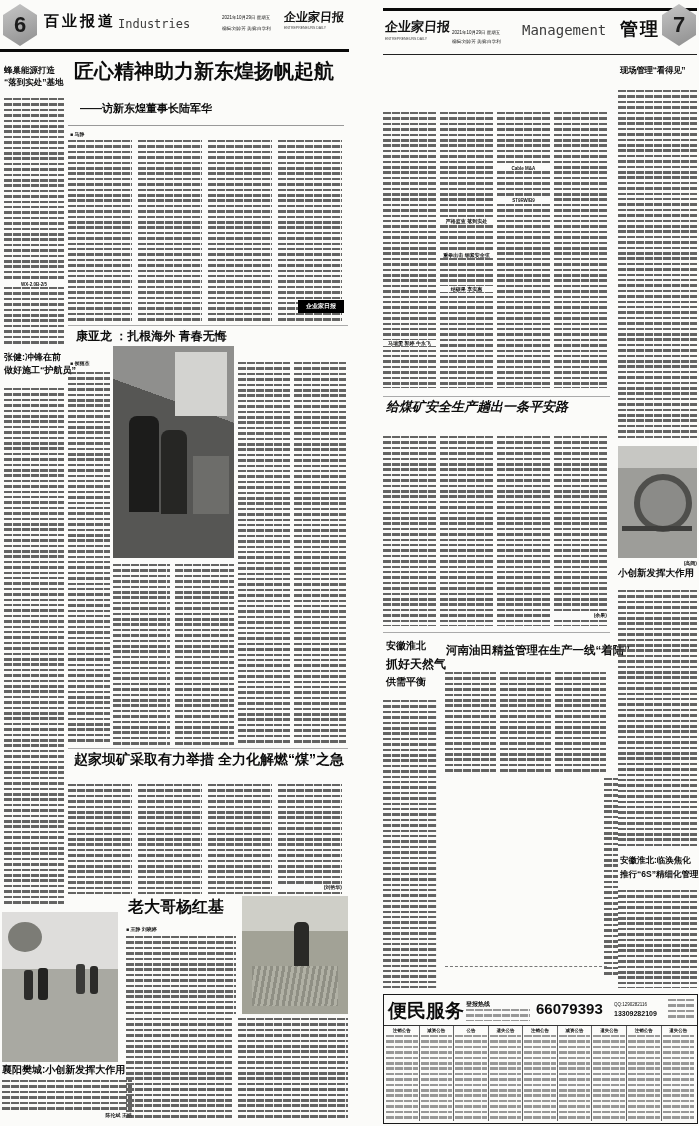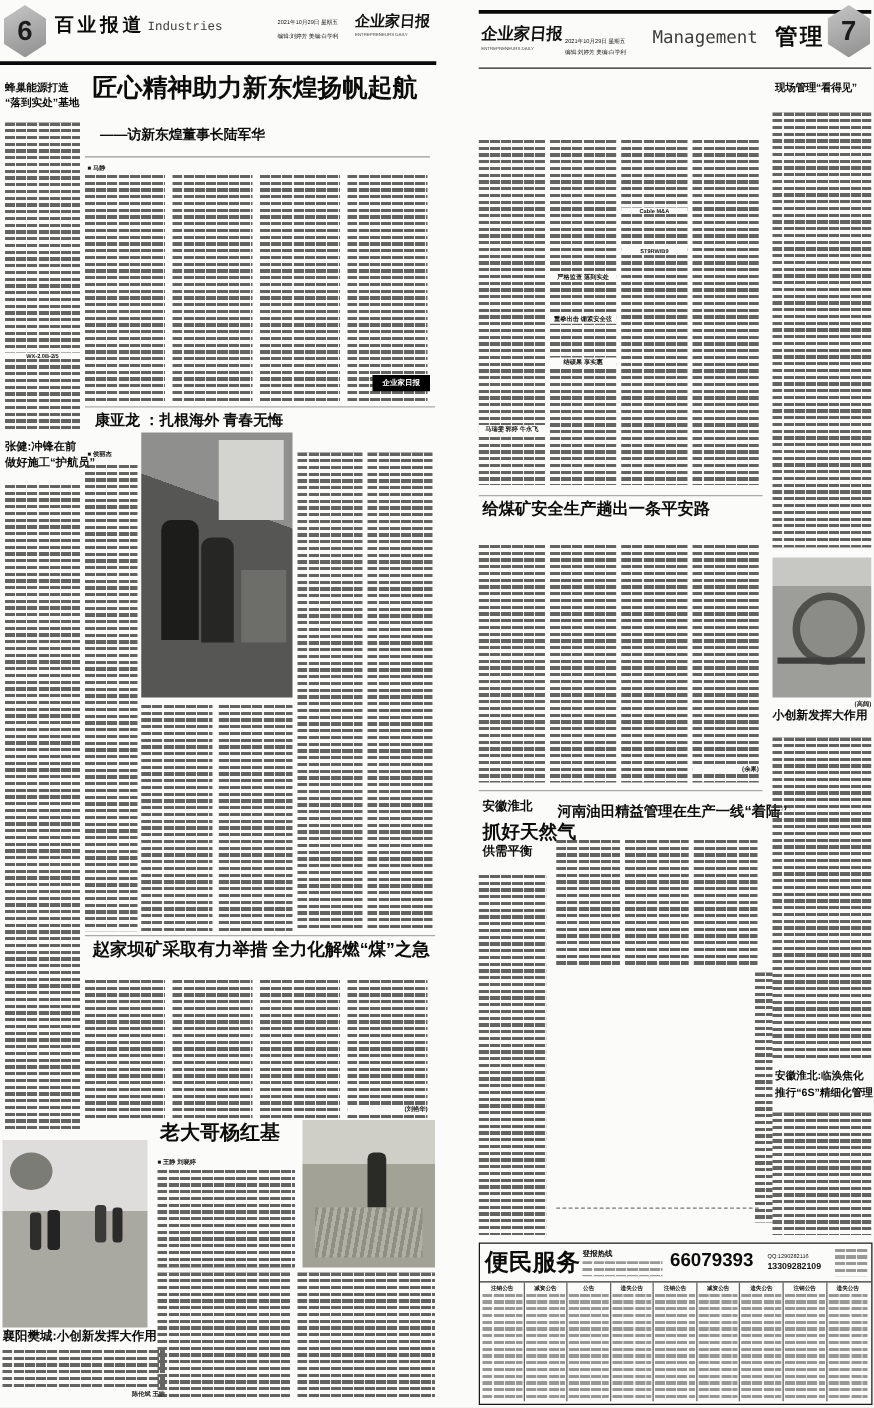--- a/index.html
+++ b/index.html
@@ -32,21 +32,21 @@
   .adhead{font-size:4.5px;font-weight:bold;text-align:center;margin-bottom:1.5px;white-space:nowrap;}
   .svcbox{position:absolute;border:1.5px solid #1a1a1a;background:#fbfbf9;}
 </style>
 </head>
 <body>
 
 <div id="sheet">
 
   <div class="pagenum" style="left:3px;top:4px;">6</div>
   <div class="abs hl" style="left:44px;top:13px;font-size:15px;letter-spacing:3px;">百业报道</div>
-  <div class="abs mono" style="left:118px;top:17px;font-size:10px;font-family:Liberation Mono, monospace;">Industries</div>
+  <div class="abs mono" style="left:118px;top:17px;font-size:12px;">Industries</div>
   <div class="abs" style="left:222px;top:15px;font-size:4.5px;white-space:nowrap;">2021年10月29日 星期五</div>
   <div class="abs" style="left:222px;top:26px;font-size:4.5px;white-space:nowrap;">编辑:刘婷芳 美编:白学利</div>
   <div class="abs mast" style="left:284px;top:9px;font-size:12px;">企业家日报</div>
   <div class="abs" style="left:284px;top:26px;font-size:3.5px;color:#444;white-space:nowrap;">ENTREPRENEURS DAILY</div>
   <div class="abs rule" style="left:0;top:49px;width:349px;height:3px;"></div>
 
   <div class="abs hl" style="left:4px;top:66px;font-size:8.5px;">蜂巢能源打造</div>
   <div class="abs hl" style="left:4px;top:78px;font-size:8.5px;">“落到实处”基地</div>
   <div class="abs greek" style="left:4px;top:98px;width:60px;height:246px;"></div>
   <div class="abs knock" style="left:4px;top:282px;width:60px;font-size:4.5px;">WX-2.0B-2/5</div>
@@ -126,30 +126,30 @@
   <div class="abs greek" style="left:497px;top:112px;width:53px;height:276px;"></div>
   <div class="abs greek" style="left:554px;top:112px;width:53px;height:276px;"></div>
   <div class="abs knock" style="left:440px;top:218px;width:53px;font-size:5px;">严格监查 落到实处</div>
   <div class="abs knock" style="left:440px;top:252px;width:53px;font-size:5px;">重拳出击 绷紧安全弦</div>
   <div class="abs knock" style="left:440px;top:286px;width:53px;font-size:5px;">结硕果 享实惠</div>
   <div class="abs knock" style="left:497px;top:166px;width:53px;font-size:4.5px;">Cable M&amp;A</div>
   <div class="abs knock" style="left:497px;top:198px;width:53px;font-size:4.5px;">ST9RW/B9</div>
   <div class="abs knock byline" style="left:383px;top:340px;width:53px;">马瑞雯 郭婷 牛永飞</div>
   <div class="abs" style="left:383px;top:396px;width:227px;height:1px;background:#aaa;"></div>
 
-  <div class="abs hl" style="left:386px;top:400px;font-size:13px;">给煤矿安全生产趟出一条平安路</div>
+  <div class="abs hl" style="left:386px;top:400px;font-size:13px;font-style:italic;">给煤矿安全生产趟出一条平安路</div>
   <div class="abs greek" style="left:383px;top:436px;width:53px;height:190px;"></div>
   <div class="abs greek" style="left:440px;top:436px;width:53px;height:190px;"></div>
   <div class="abs greek" style="left:497px;top:436px;width:53px;height:190px;"></div>
   <div class="abs greek" style="left:554px;top:436px;width:53px;height:190px;"></div>
   <div class="abs knock byline" style="left:554px;top:612px;width:53px;text-align:right;">(余果)</div>
   <div class="abs" style="left:383px;top:632px;width:227px;height:1px;background:#aaa;"></div>
 
   <div class="abs hl" style="left:386px;top:640px;font-size:10px;">安徽淮北</div>
-  <div class="abs hl" style="left:386px;top:658px;font-size:15px;text-align:right;">抓好天然气</div>
+  <div class="abs hl" style="left:386px;top:658px;font-size:12px;text-align:right;">抓好天然气</div>
   <div class="abs hl" style="left:386px;top:676px;font-size:10px;">供需平衡</div>
   <div class="abs greek" style="left:383px;top:700px;width:54px;height:288px;"></div>
 
   <div class="abs hl" style="left:446px;top:644px;font-size:11.5px;">河南油田精益管理在生产一线“着陆”</div>
   <div class="abs greek" style="left:445px;top:672px;width:51px;height:100px;"></div>
   <div class="abs greek" style="left:500px;top:672px;width:51px;height:100px;"></div>
   <div class="abs greek" style="left:555px;top:672px;width:51px;height:100px;"></div>
 
   <div class="abs greek" style="left:604px;top:778px;width:14px;height:200px;"></div>
   <div class="abs" style="left:445px;top:966px;width:162px;height:0;border-top:1px dashed #777;"></div>

